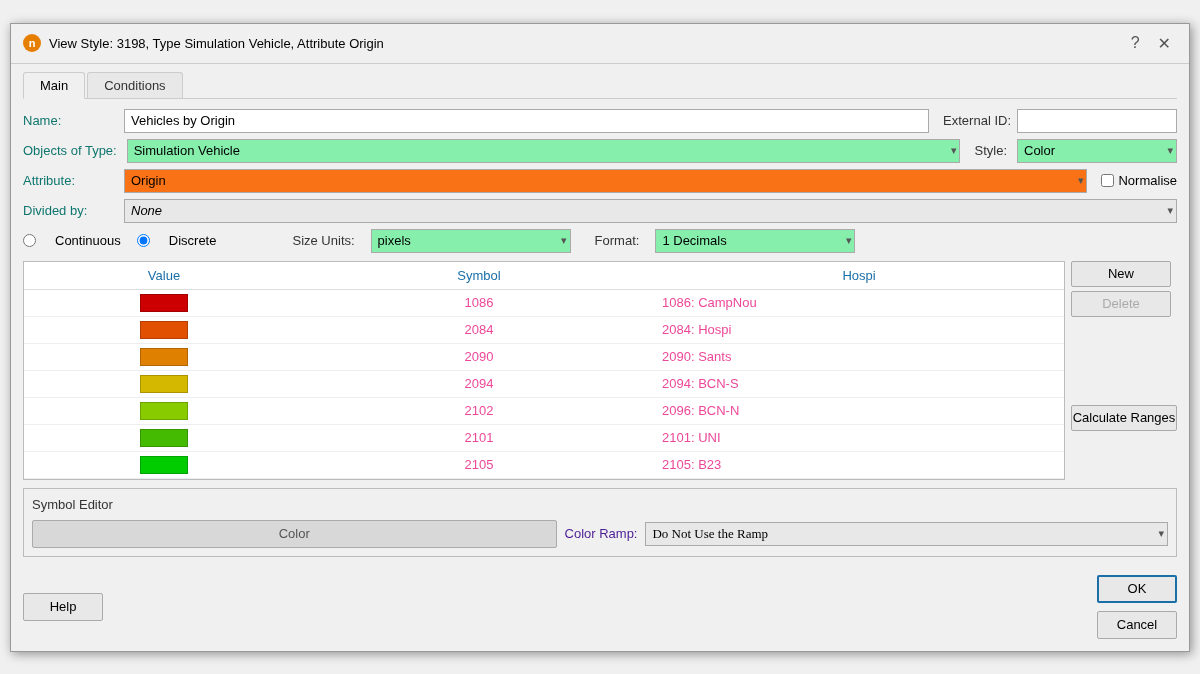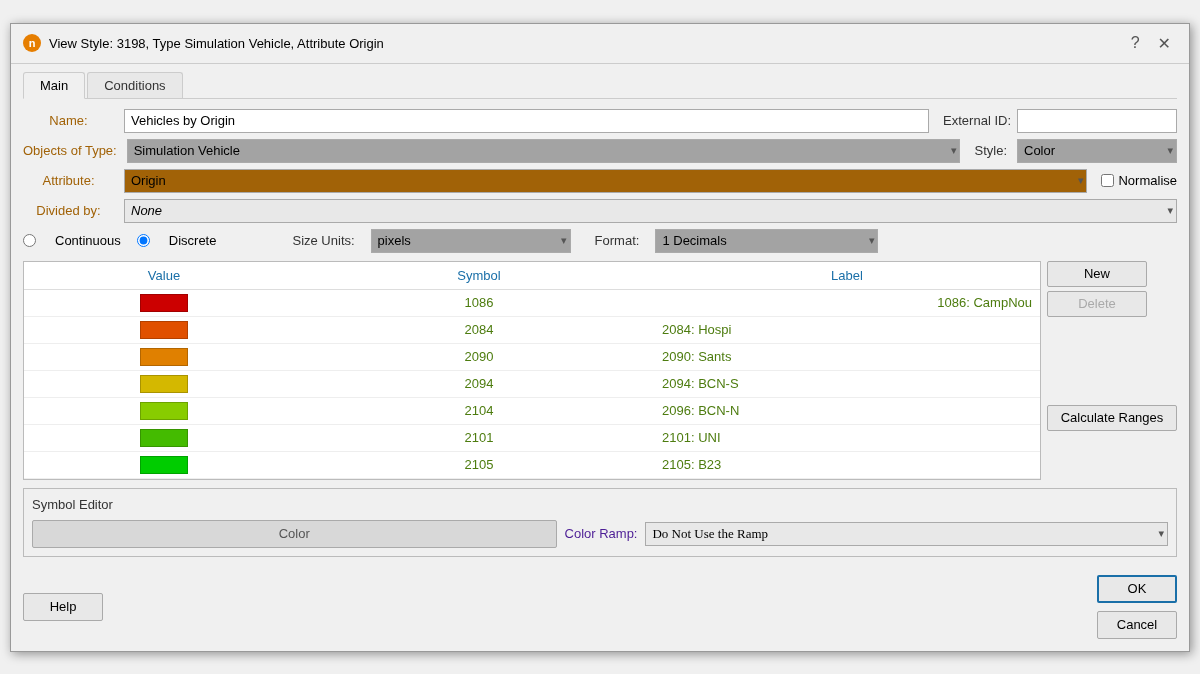--- a/index.html
+++ b/index.html
@@ -88,23 +88,23 @@
       font-weight: normal;
     }
     
     .form-row {
       display: flex;
       align-items: center;
       margin-bottom: 6px;
       gap: 6px;
     }
     .form-label {
-      color: #a16207;
+      color: #0f766e;
       min-width: 95px;
-      text-align: center;
+      text-align: left;
       padding-right: 4px;
     }
     .form-input {
       flex: 1;
       height: 24px;
       border: 1px solid #aaa;
       padding: 2px 6px;
       font-size: 13px;
       background: white;
     }
@@ -127,21 +127,21 @@
       right: 4px;
       pointer-events: none;
       color: #555;
       font-size: 11px;
     }
     .select-wrapper select {
       height: 24px;
       border: 1px solid #aaa;
       padding: 2px 20px 2px 6px;
       font-size: 13px;
-      background: #a3a3a3;
+      background: #86efac;
       appearance: none;
       -webkit-appearance: none;
     }
     .style-label {
       color: #333;
       margin-left: 8px;
       margin-right: 4px;
     }
     
     .radio-row {
@@ -182,21 +182,21 @@
     }
     .table-row-item {
       display: grid;
       grid-template-columns: 280px 350px auto;
       border-bottom: 1px solid #eee;
       align-items: center;
     }
     .td {
       padding: 5px 8px;
       text-align: center;
-      color: #4d7c0f;
+      color: #ec4899;
       font-size: 13px;
     }
     .td.symbol-cell {
       display: flex;
       justify-content: center;
       align-items: center;
       padding: 4px 8px;
     }
     .color-swatch {
       width: 48px;
@@ -280,21 +280,21 @@
       border: 1px solid #aaa;
       background: #e8e8e8;
       cursor: pointer;
       font-size: 13px;
       border-radius: 2px;
     }
     .bottom-btn.ok {
       border: 2px solid #1a6fa8;
     }
     .calc-btn {
-      width: 130px;
+      width: 106px;
       height: 26px;
       border: 1px solid #aaa;
       background: #e8e8e8;
       cursor: pointer;
       font-size: 13px;
       border-radius: 2px;
     }
     .ext-id-label {
       color: #333;
       margin-left: 8px;
@@ -347,21 +347,21 @@
       <div class="select-wrapper" style="width:160px;">
         <select style="width:100%;">
           <option>Color</option>
         </select>
       </div>
     </div>
 
     <div class="form-row">
       <span class="form-label">Attribute:</span>
       <div class="select-wrapper" style="flex:1;">
-        <select style="width:100%;background:#a16207;">
+        <select style="width:100%;background:#f97316;">
           <option>Origin</option>
         </select>
       </div>
       <div class="normalise-row" style="margin-left:8px;">
         <input type="checkbox" style="">
         <span>Normalise</span>
       </div>
     </div>
 
     <div class="form-row">
@@ -382,43 +382,43 @@
         <input type="radio" name="mode" checked="" style="">
         <span>Discrete</span>
       </label>
       <span class="size-units-label">Size Units:</span>
       <div class="select-wrapper" style="width:200px;">
         <select style="width:100%;">
           <option>pixels</option>
         </select>
       </div>
       <span class="format-label">Format:</span>
-      <div class="select-wrapper" style="width:223px;">
+      <div class="select-wrapper" style="width:200px;">
         <select style="width:100%;">
           <option>1 Decimals</option>
         </select>
       </div>
     </div>
 
     <div class="table-with-buttons">
       <div class="table-container">
 
         <div class="table-header">
           <div class="th">Value</div>
           <div class="th">Symbol</div>
-          <div class="th">Label</div>
+          <div class="th">Hospi</div>
         </div>
 
         <div class="table-body" id="table-body">
         <div class="table-row-item">
               <div class="td symbol-cell">
                 <div class="color-swatch" style="background: rgb(204, 0, 0);"></div>
               </div>
               <div class="td">1086</div>
-              <div class="td" style="text-align: right;">1086: CampNou</div>
+              <div class="td" style="text-align: left;">1086: CampNou</div>
             </div>
             <div class="table-row-item">
               <div class="td symbol-cell">
                 <div class="color-swatch" style="background: rgb(224, 80, 0);"></div>
               </div>
               <div class="td">2084</div>
               <div class="td" style="text-align: left;">2084: Hospi</div>
             </div>
             <div class="table-row-item">
               <div class="td symbol-cell">
@@ -431,21 +431,21 @@
               <div class="td symbol-cell">
                 <div class="color-swatch" style="background: rgb(212, 184, 0);"></div>
               </div>
               <div class="td">2094</div>
               <div class="td" style="text-align: left;">2094: BCN-S</div>
             </div>
             <div class="table-row-item">
               <div class="td symbol-cell">
                 <div class="color-swatch" style="background: rgb(136, 204, 0);"></div>
               </div>
-              <div class="td">2104</div>
+              <div class="td">2102</div>
               <div class="td" style="text-align: left;">2096: BCN-N</div>
             </div>
             <div class="table-row-item">
               <div class="td symbol-cell">
                 <div class="color-swatch" style="background: rgb(68, 187, 0);"></div>
               </div>
               <div class="td">2101</div>
               <div class="td" style="text-align: left;">2101: UNI</div>
             </div>
             <div class="table-row-item">

